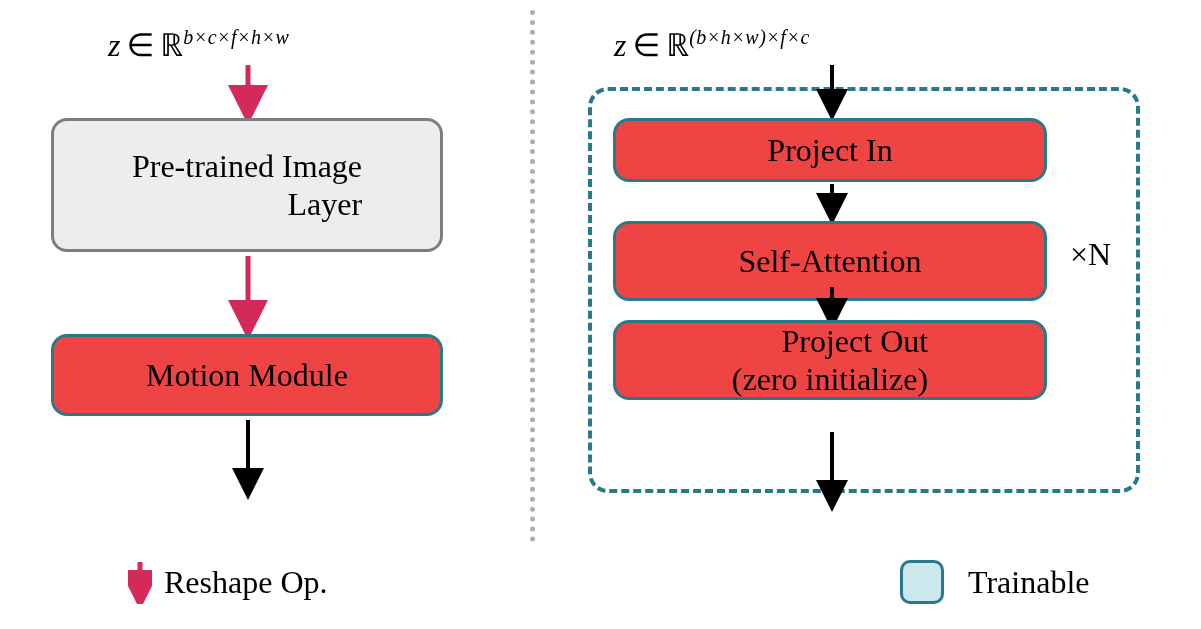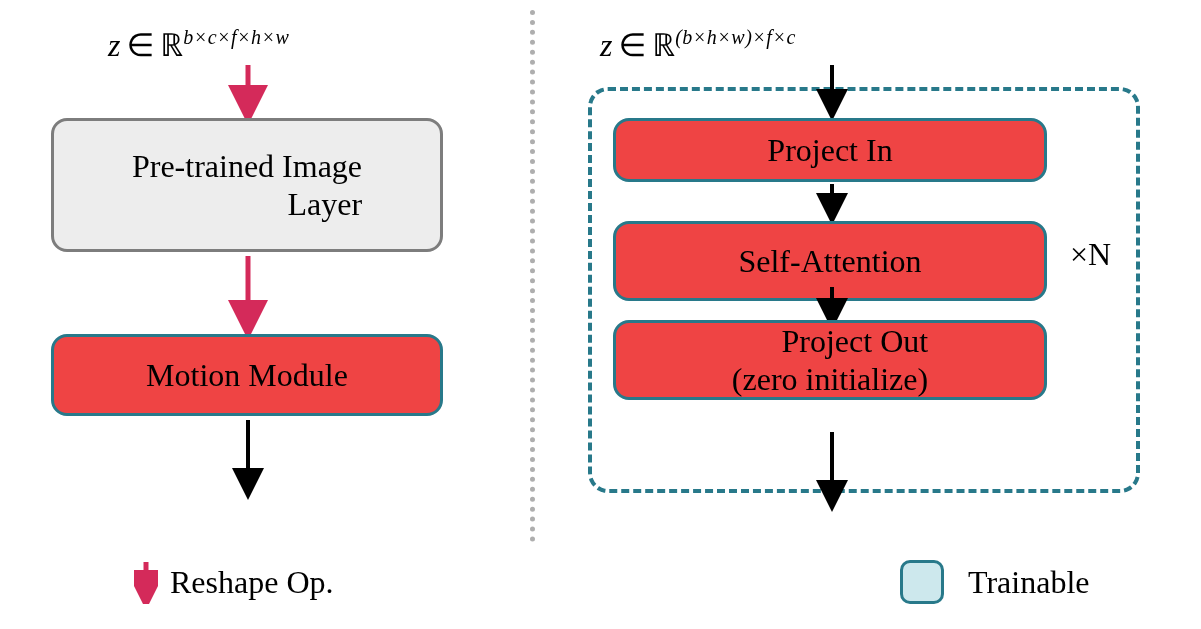--- a/index.html
+++ b/index.html
@@ -41,21 +41,21 @@
     font-style: italic;
     font-size: 32px;
     white-space: nowrap;
     color: #000;
   }
   .formula .z { font-style: italic; }
   .formula .in { font-style: normal; margin: 0 6px; }
   .formula .bb { font-family: Georgia, serif; font-style: normal; }
   .formula sup { font-size: 20px; font-style: italic; letter-spacing: 0.5px; margin-top: 36px; }
   .formula-left { top: 22px; left: 108px; }
-  .formula-right { top: 22px; left: 600px; }
+  .formula-right { top: 22px; left: 614px; }
   .box {
     position: absolute;
     border-radius: 16px;
     display: flex;
     align-items: center;
     justify-content: center;
     text-align: right;
     font-size: 32px;
     line-height: 1.2;
     color: #000;
@@ -93,21 +93,21 @@
   }
 
   .legend {
     position: absolute;
     top: 560px;
     display: flex;
     align-items: center;
     gap: 12px;
     font-size: 32px;
   }
-  .legend-reshape { left: 134px; }
+  .legend-reshape { left: 128px; }
   .legend-frozen { left: 570px; }
   .legend-trainable { left: 900px; gap: 24px; }
 
   .swatch {
     width: 44px;
     height: 44px;
     border-radius: 10px;
   }
   .swatch.frozen { background: #ededed; border: 3px solid #7d7d7d; }
   .swatch.trainable { background: #cde8ed; border: 3px solid #28798a; }

